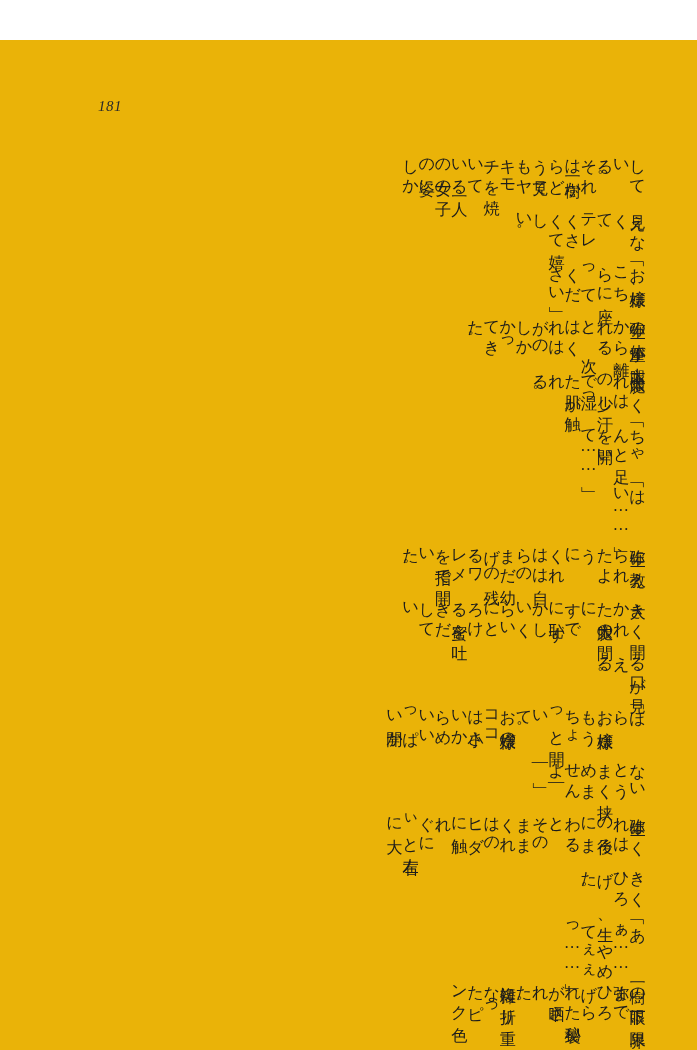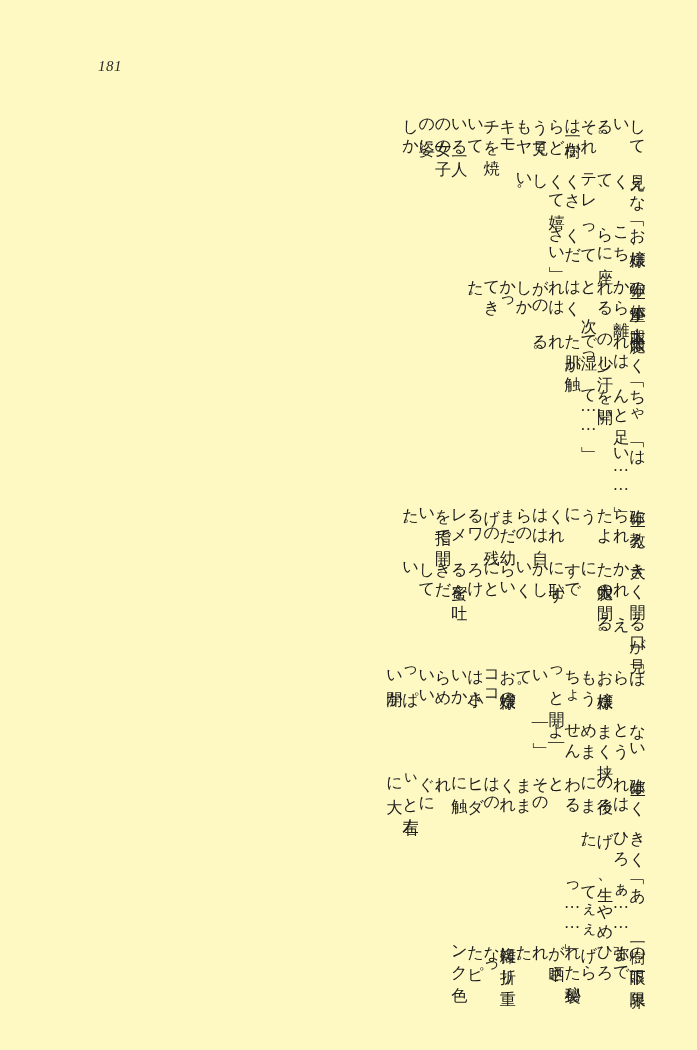--- a/index.html
+++ b/index.html
@@ -11,21 +11,22 @@
     width: 697px;
     height: 1050px;
     font-family: "Liberation Serif", "DejaVu Serif", serif;
     color: #1a1a1a;
     position: relative;
     overflow: hidden;
   }
   .page {
     position: absolute;
     inset: 0;
-    background: #fef9c3;
+    background: #eab308;
+    margin-top: 40px;
   }
   .page-number {
     position: absolute;
     top: 58px;
     left: 98px;
     font-size: 15px;
     font-style: italic;
     font-family: "Liberation Serif", "DejaVu Serif", serif;
     color: #2a2a2a;
     letter-spacing: 0.5px;

